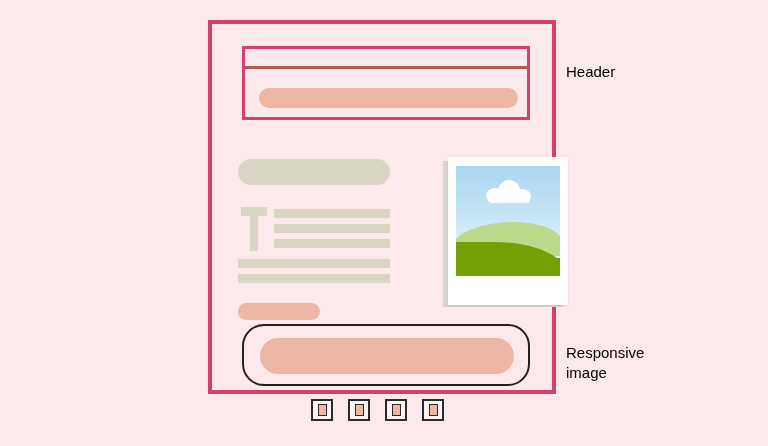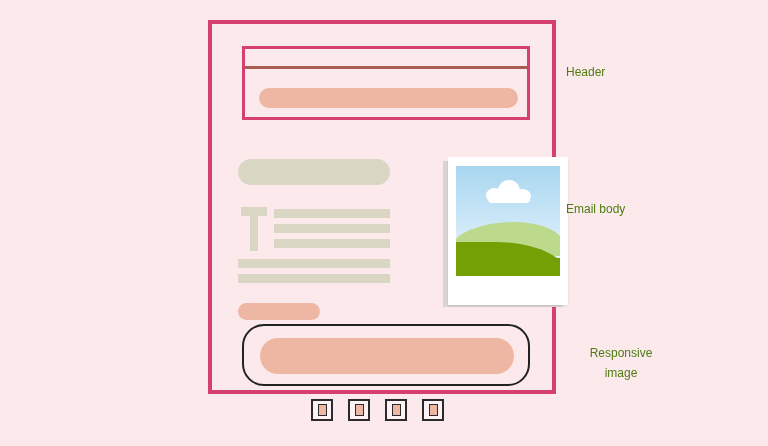--- a/index.html
+++ b/index.html
@@ -160,28 +160,28 @@
   .social-icon span {
     display:block;
     width:9px; height:12px;
     background:#edb7a4;
     border:1px solid #2b2b2b;
   }
 
   
   .label {
     position:absolute; left:566px;
-    color:#4d7c0f;
-    font-size:12px;
+    color:#000000;
+    font-size:15px;
     line-height:20px;
     white-space:pre-line;
   }
   .label-header     { top:62px; }
   .label-body       { top:199px; }
-  .label-responsive { top:343px; width:110px; text-align:center; }
+  .label-responsive { top:343px; width:110px; text-align:left; }
   .label-social     { top:400px; }
 </style>
 </head>
 <body>
 
 <div id="stage">
 
   <div class="email-frame">
 
     <div class="header-block">
@@ -241,17 +241,16 @@
       </div>
     <div class="social-icon">
         <span></span>
       </div>
     <div class="social-icon">
         <span></span>
       </div>
   </div>
 
   <div class="label label-header">Header</div>
-  <div class="label label-body">Email body</div>
   <div class="label label-responsive">Responsive
 image</div>
 
 </div>
 
 </body></html>

